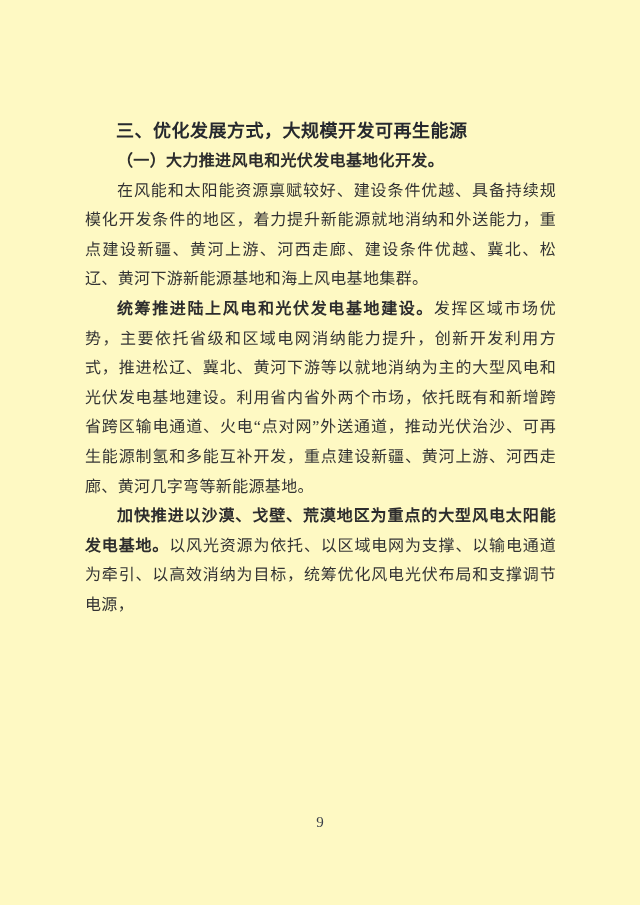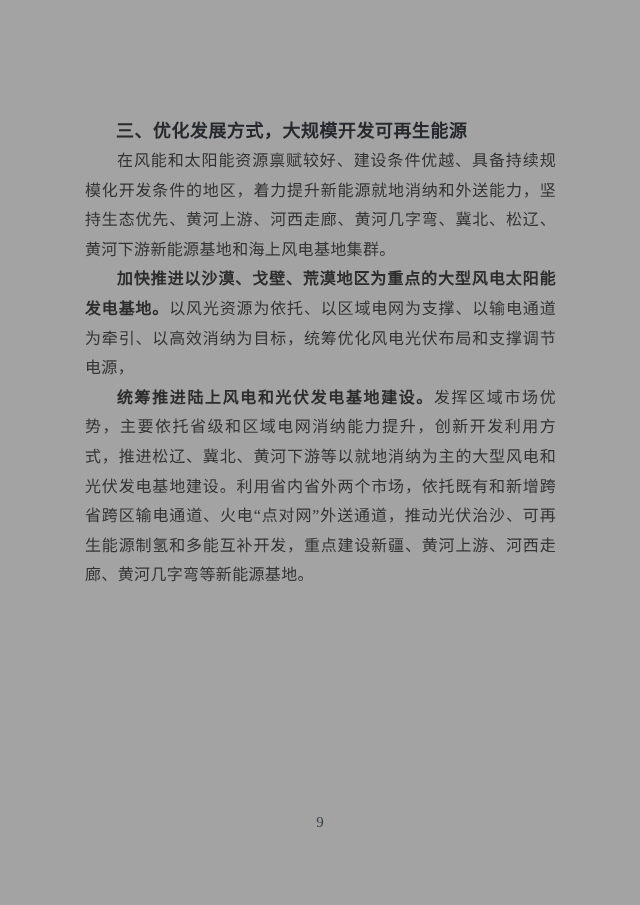--- a/index.html
+++ b/index.html
@@ -4,21 +4,21 @@
 <style>
   html, body {
     margin: 0;
     padding: 0;
     background: #ffffff;
   }
   .page {
     position: relative;
     width: 640px;
     height: 905px;
-    background: #a3a3a3;
+    background: #fef9c3;
     box-sizing: border-box;
     padding: 116px 84px 0 85px;
     overflow: hidden;
     font-family: "Liberation Serif", "DejaVu Serif", serif;
     color: #333333;
   }
   .section-heading {
     margin: 0;
     font-family: "Liberation Sans", "DejaVu Sans", sans-serif;
     font-size: 18px;
@@ -63,22 +63,23 @@
   }
 </style>
 </head>
 <body>
 
 <div class="page">
 
   <h1 class="section-heading">三、优化发展方式，大规模开发可再生能源</h1>
 
 
+  <h2 class="subsection-heading">（一）大力推进风电和光伏发电基地化开发。</h2>
 
-  <p class="para"><span>在风能和太阳能资源禀赋较好、建设条件优越、具备持续规模化开发条件的地区，着力提升新能源就地消纳和外送能力，坚持生态优先、黄河上游、河西走廊、黄河几字弯、冀北、松辽、黄河下游新能源基地和海上风电基地集群。</span></p>
+  <p class="para"><span>在风能和太阳能资源禀赋较好、建设条件优越、具备持续规模化开发条件的地区，着力提升新能源就地消纳和外送能力，重点建设新疆、黄河上游、河西走廊、建设条件优越、冀北、松辽、黄河下游新能源基地和海上风电基地集群。</span></p>
+
+  <p class="para"><span class="lead-bold">统筹推进陆上风电和光伏发电基地建设。</span><span>发挥区域市场优势，主要依托省级和区域电网消纳能力提升，创新开发利用方式，推进松辽、冀北、黄河下游等以就地消纳为主的大型风电和光伏发电基地建设。利用省内省外两个市场，依托既有和新增跨省跨区输电通道、火电“点对网”外送通道，推动光伏治沙、可再生能源制氢和多能互补开发，重点建设新疆、黄河上游、河西走廊、黄河几字弯等新能源基地。</span></p>
 
   <p class="para"><span class="lead-bold">加快推进以沙漠、戈壁、荒漠地区为重点的大型风电太阳能发电基地。</span><span>以风光资源为依托、以区域电网为支撑、以输电通道为牵引、以高效消纳为目标，统筹优化风电光伏布局和支撑调节电源，</span></p>
-
-  <p class="para"><span class="lead-bold">统筹推进陆上风电和光伏发电基地建设。</span><span>发挥区域市场优势，主要依托省级和区域电网消纳能力提升，创新开发利用方式，推进松辽、冀北、黄河下游等以就地消纳为主的大型风电和光伏发电基地建设。利用省内省外两个市场，依托既有和新增跨省跨区输电通道、火电“点对网”外送通道，推动光伏治沙、可再生能源制氢和多能互补开发，重点建设新疆、黄河上游、河西走廊、黄河几字弯等新能源基地。</span></p>
 
   <div class="page-number">9</div>
 
 </div>
 
 </body></html>

